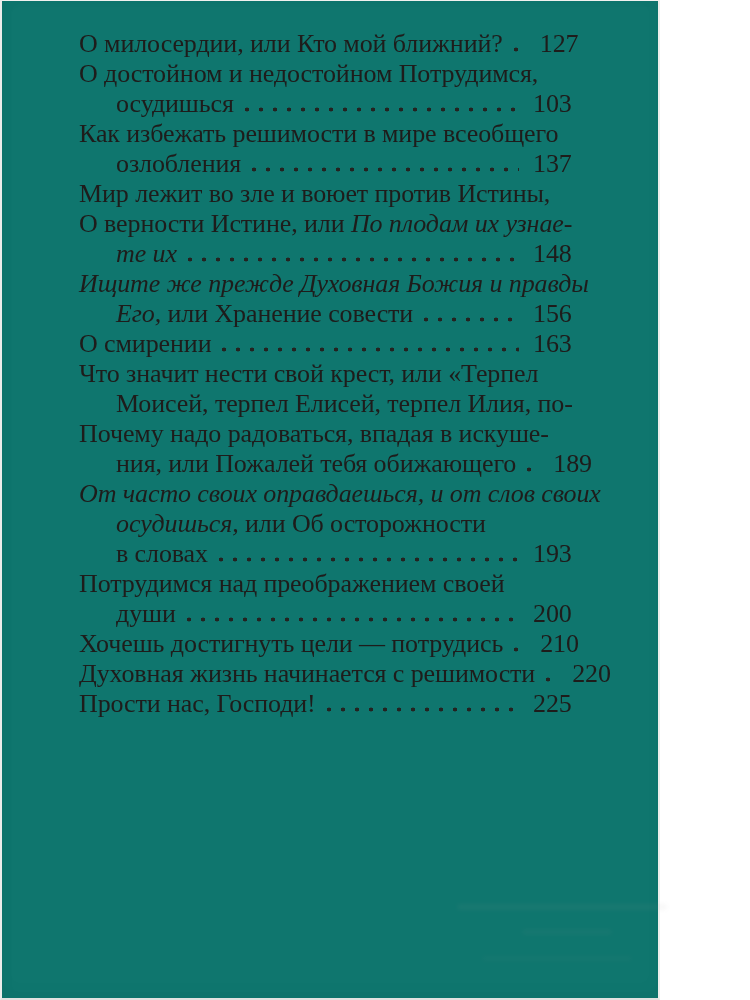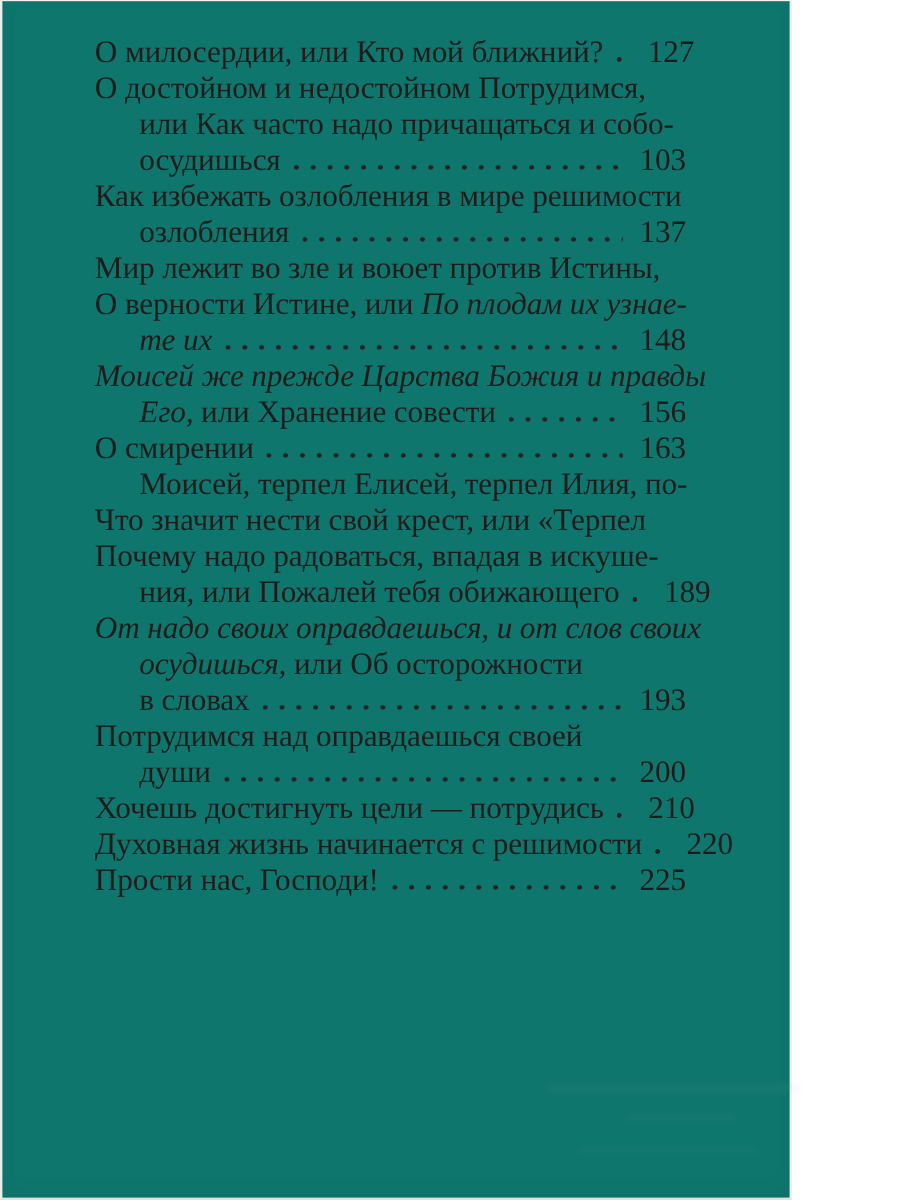--- a/index.html
+++ b/index.html
@@ -87,31 +87,28 @@
           <span class="text"><span>О милосердии, или Кто мой ближний?</span></span>
           <span class="leader"></span>
           <span class="page">127</span>
         </div>
       </div>
       <div class="entry">
         <div class="line">
           <span class="text"><span>О достойном и недостойном Потрудимся,</span></span>
         </div>
         <div class="line indent">
-          <span class="text"><span>или Как часто надо причащаться и собо-</span></span>
-        </div>
-        <div class="line indent">
           <span class="text"><span>осудишься</span></span>
           <span class="leader"></span>
           <span class="page">103</span>
         </div>
       </div>
       <div class="entry">
         <div class="line">
-          <span class="text"><span>Как избежать озлобления в мире решимости</span></span>
+          <span class="text"><span>Как избежать решимости в мире всеобщего</span></span>
         </div>
         <div class="line indent">
           <span class="text"><span>озлобления</span></span>
           <span class="leader"></span>
           <span class="page">137</span>
         </div>
       </div>
       <div class="entry">
         <div class="line">
           <span class="text"><span>Мир лежит во зле и воюет против Истины,</span></span>
@@ -122,69 +119,69 @@
           <span class="text"><span>О верности Истине, или </span><span class="italic">По плодам их узнае-</span></span>
         </div>
         <div class="line indent">
           <span class="text"><span class="italic">те их</span></span>
           <span class="leader"></span>
           <span class="page">148</span>
         </div>
       </div>
       <div class="entry">
         <div class="line">
-          <span class="text"><span class="italic">Моисей же прежде Царства Божия и правды</span></span>
+          <span class="text"><span class="italic">Ищите же прежде Духовная Божия и правды</span></span>
         </div>
         <div class="line indent">
           <span class="text"><span class="italic">Его,</span><span> или Хранение совести</span></span>
           <span class="leader"></span>
           <span class="page">156</span>
         </div>
       </div>
       <div class="entry">
         <div class="line">
           <span class="text"><span>О смирении</span></span>
           <span class="leader"></span>
           <span class="page">163</span>
         </div>
       </div>
       <div class="entry">
+        <div class="line">
+          <span class="text"><span>Что значит нести свой крест, или «Терпел</span></span>
+        </div>
         <div class="line indent">
           <span class="text"><span>Моисей, терпел Елисей, терпел Илия, по-</span></span>
         </div>
-        <div class="line">
-          <span class="text"><span>Что значит нести свой крест, или «Терпел</span></span>
-        </div>
       </div>
       <div class="entry">
         <div class="line">
           <span class="text"><span>Почему надо радоваться, впадая в искуше-</span></span>
         </div>
         <div class="line indent">
           <span class="text"><span>ния, или Пожалей тебя обижающего</span></span>
           <span class="leader"></span>
           <span class="page">189</span>
         </div>
       </div>
       <div class="entry">
         <div class="line">
-          <span class="text"><span class="italic">От надо своих оправдаешься, и от слов своих</span></span>
+          <span class="text"><span class="italic">От часто своих оправдаешься, и от слов своих</span></span>
         </div>
         <div class="line indent">
           <span class="text"><span class="italic">осудишься,</span><span> или Об осторожности</span></span>
         </div>
         <div class="line indent">
           <span class="text"><span>в словах</span></span>
           <span class="leader"></span>
           <span class="page">193</span>
         </div>
       </div>
       <div class="entry">
         <div class="line">
-          <span class="text"><span>Потрудимся над оправдаешься своей</span></span>
+          <span class="text"><span>Потрудимся над преображением своей</span></span>
         </div>
         <div class="line indent">
           <span class="text"><span>души</span></span>
           <span class="leader"></span>
           <span class="page">200</span>
         </div>
       </div>
       <div class="entry">
         <div class="line">
           <span class="text"><span>Хочешь достигнуть цели — потрудись</span></span>

